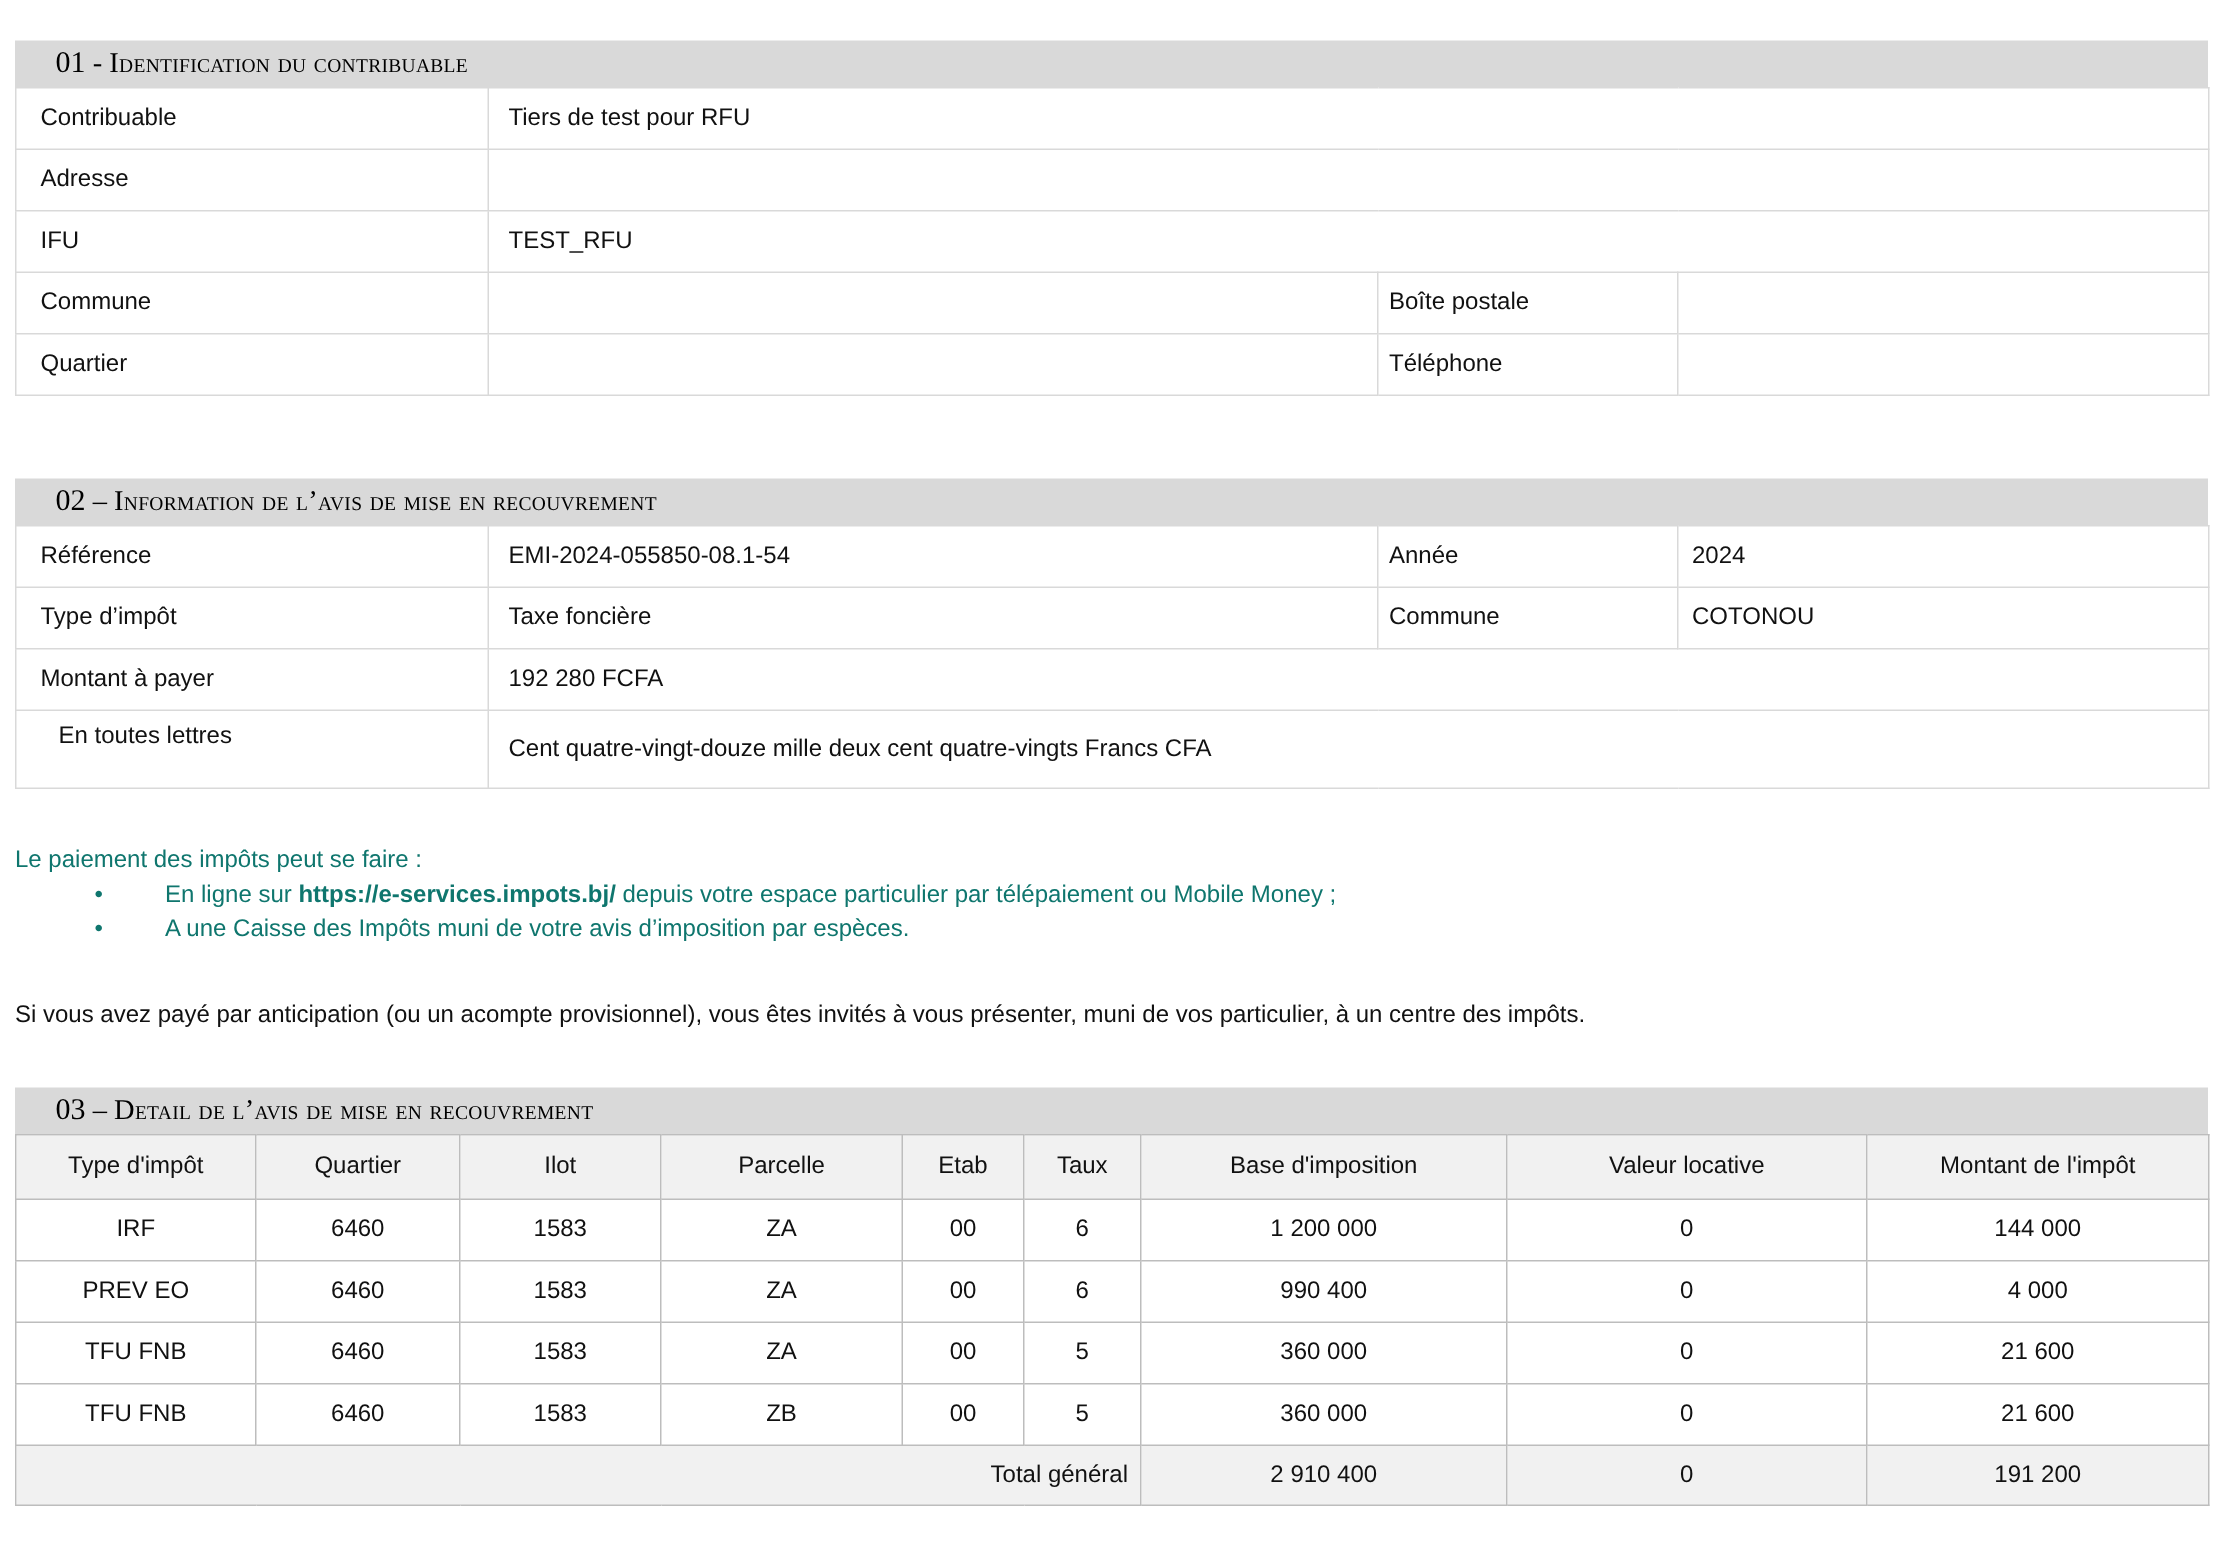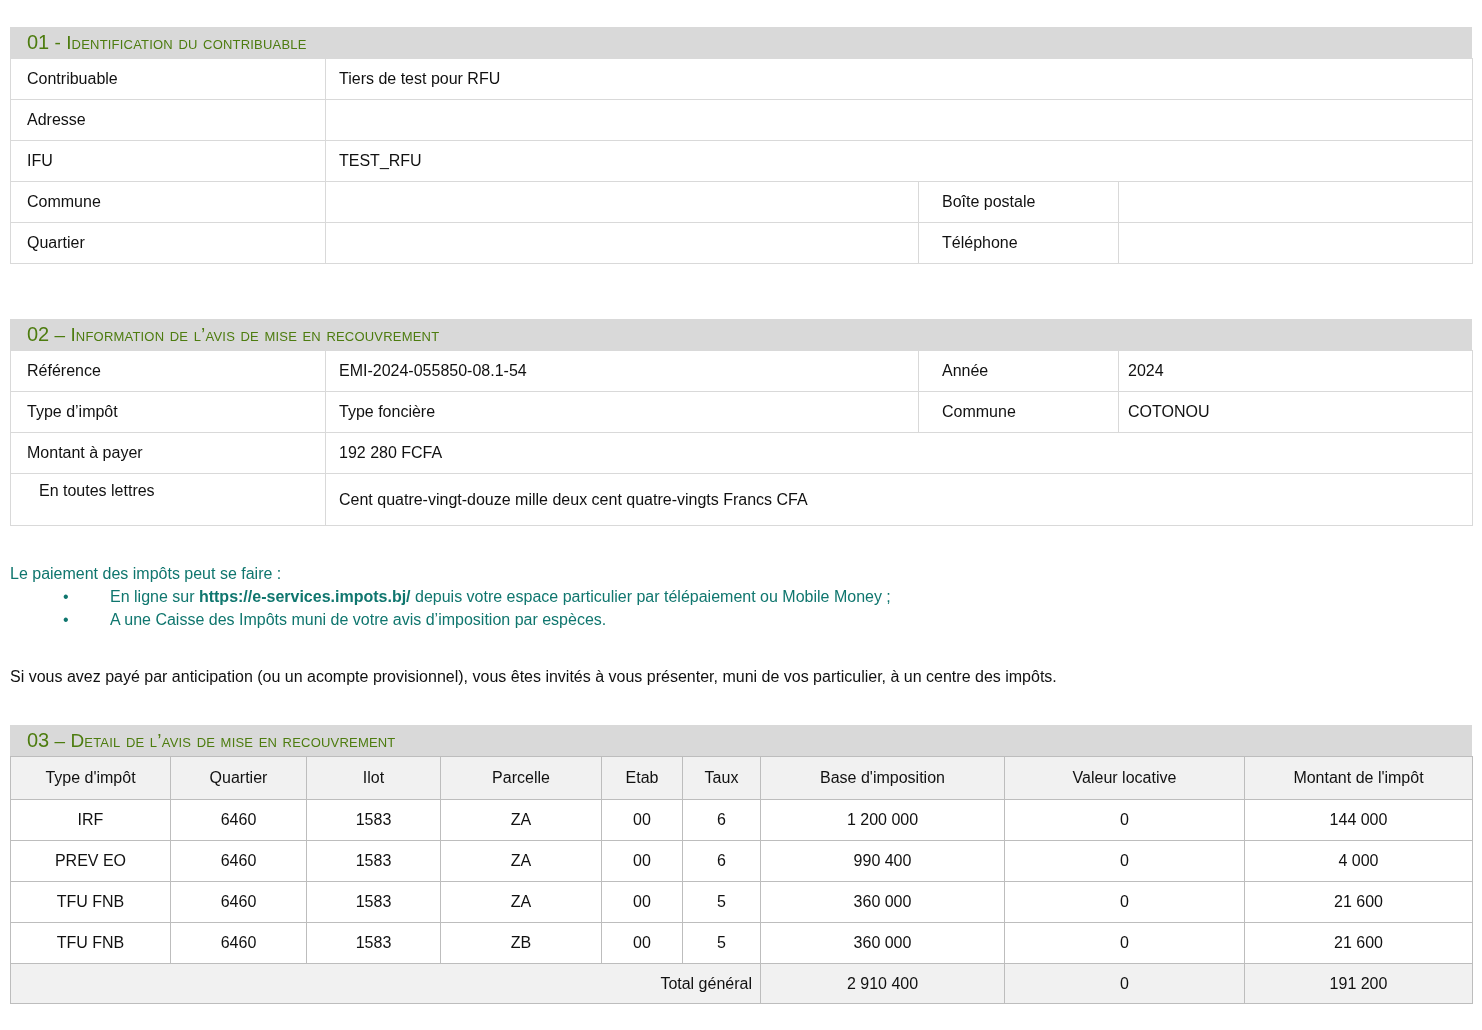--- a/index.html
+++ b/index.html
@@ -1,31 +1,31 @@
 <!DOCTYPE html>
 <html><head>
 <meta charset="utf-8">
 <style>
   html,body{margin:0;padding:0;background:#ffffff;overflow:hidden;}
   body{width:1482px;height:1030px;font-family:"Liberation Sans",sans-serif;color:#111;}
   .page{padding:27px 10px 0 10px;}
 
   
-  .secbar{height:31px;line-height:31px;background:#d9d9d9;padding-left:17px;
-          color:#4d7c0f;white-space:nowrap;}
+  .secbar{height:31px;line-height:31px;background:#d9d9d9;padding-left:27px;
+          color:#000000;white-space:nowrap;font-family:Liberation Serif, serif;}
   .sec-num{font-size:20px;}
   .sec-sep{font-size:19px;}
   .sc{font-variant:small-caps;font-size:19px;letter-spacing:.2px;}
 
   
   table.kv{border-collapse:collapse;table-layout:fixed;width:1462px;font-size:16px;}
   table.kv td{border:1px solid #d9d9d9;vertical-align:middle;overflow:hidden;white-space:nowrap;}
   table.kv td.lbl{padding-left:16px;}
   table.kv td.val{padding-left:13px;}
-  table.kv td.lbl2{padding-left:23px;}
+  table.kv td.lbl2{padding-left:7px;}
   table.kv td.val2{padding-left:9px;}
   tr.r{height:41px;}
   tr.tall{height:52px;}
   tr.tall td.lbl{vertical-align:top;padding-top:8px;padding-left:28px;}
 
   
   .paytext{margin-top:36px;font-size:16px;line-height:23px;color:#0f766e;}
   .bullet{padding-left:53px;display:flex;}
   .dot{width:47px;flex:none;}
   .url{font-weight:bold;}
@@ -97,21 +97,21 @@
         </colgroup>
       <tbody>
       <tr class="r">
         <td class="lbl">Référence</td>
         <td class="val">EMI-2024-055850-08.1-54</td>
         <td class="lbl2">Année</td>
         <td class="val2">2024</td>
       </tr>
       <tr class="r">
         <td class="lbl">Type d’impôt</td>
-        <td class="val">Type foncière</td>
+        <td class="val">Taxe foncière</td>
         <td class="lbl2">Commune</td>
         <td class="val2">COTONOU</td>
       </tr>
       <tr class="r">
         <td class="lbl">Montant à payer</td>
         <td class="val" colspan="3">192 280 FCFA</td>
       </tr>
       <tr class="tall">
         <td class="lbl">En toutes lettres</td>
         <td class="val" colspan="3">Cent quatre-vingt-douze mille deux cent quatre-vingts Francs CFA</td>

